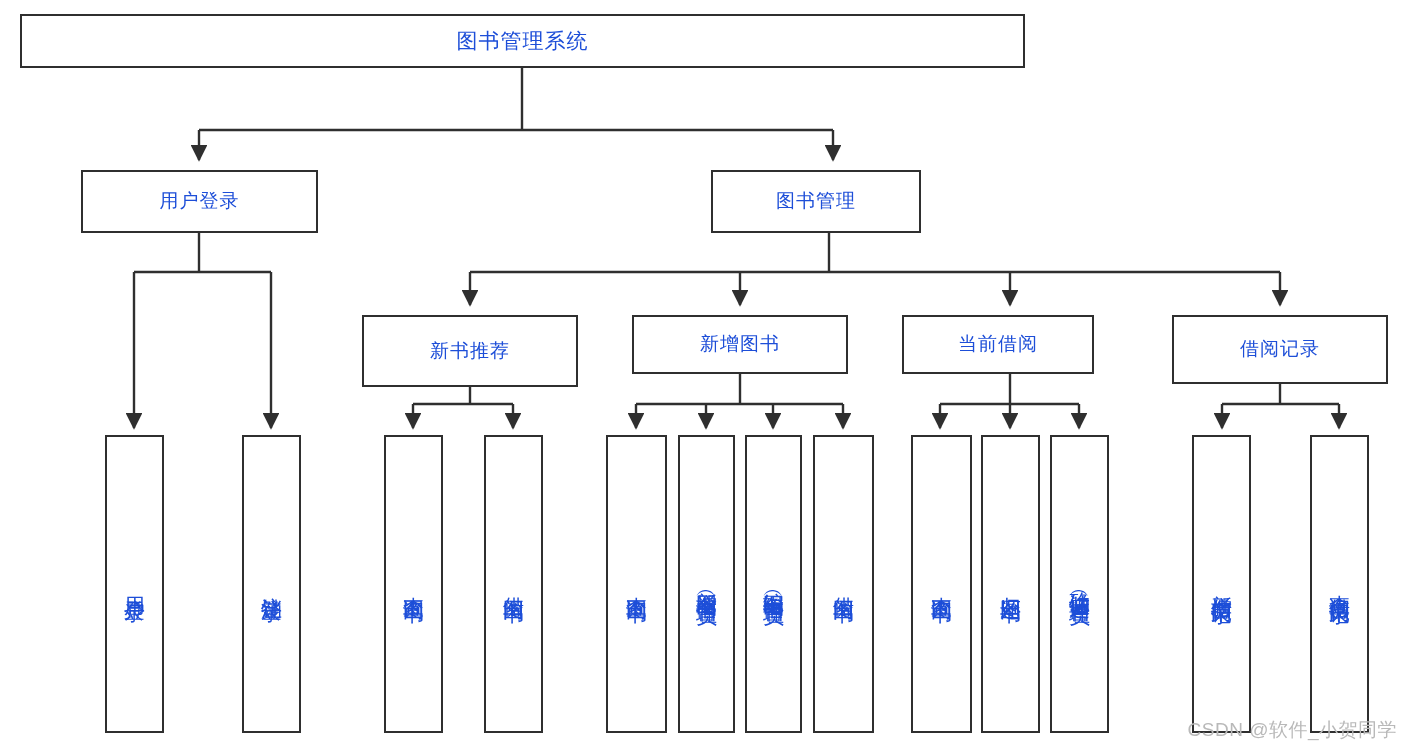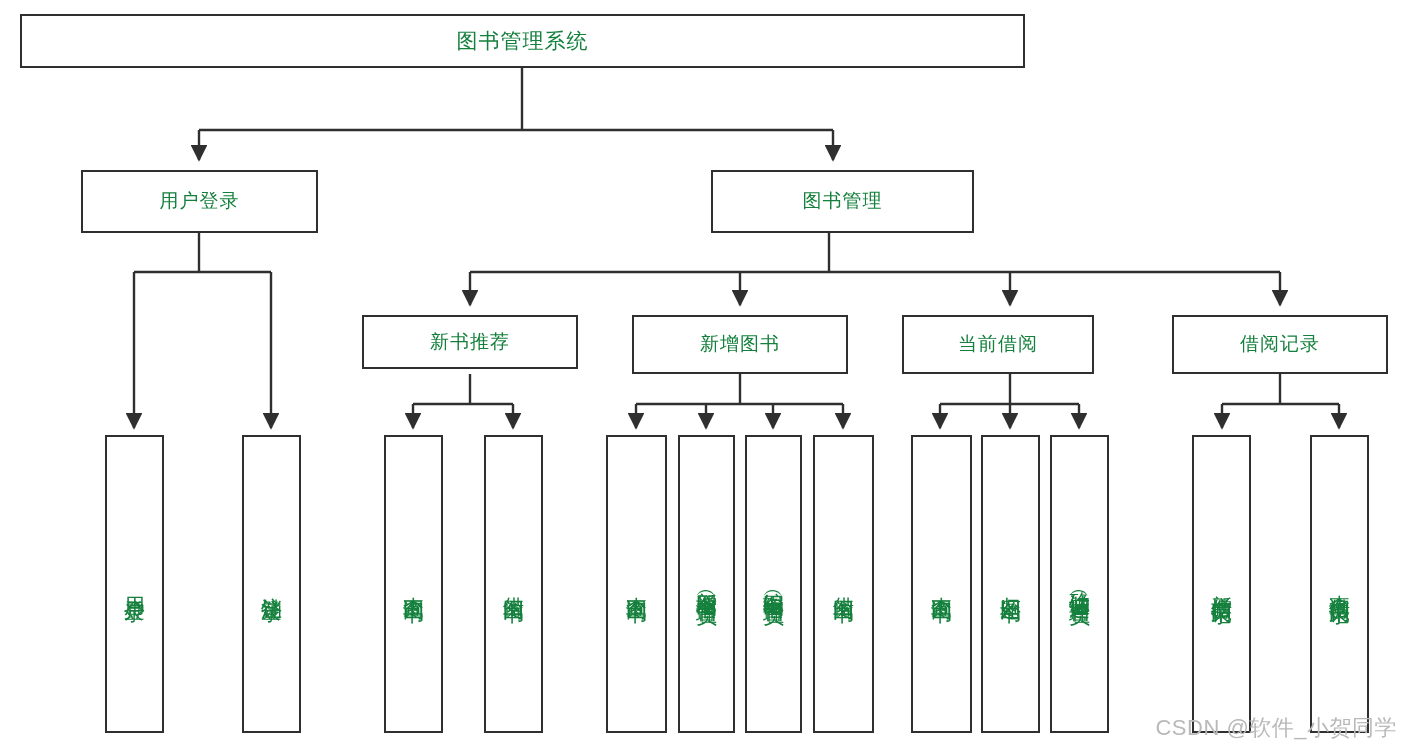--- a/index.html
+++ b/index.html
@@ -24,21 +24,21 @@
   }
   .node{
     position:absolute;
     box-sizing:border-box;
     background:#ffffff;
     border:2px solid #2f2f2f;
     display:flex;
     align-items:center;
     justify-content:center;
     text-align:center;
-    color:#15803d;
+    color:#1d4ed8;
     line-height:1.28;
     z-index:2;
   }
   .node .label{
     display:block;
     white-space:pre-line;
   }
   
   .lvl0{ font-size:21px; letter-spacing:1px; }
   
@@ -58,21 +58,21 @@
   .leaf .label{
     writing-mode:vertical-rl;
     text-orientation:upright;
     white-space:nowrap;
     line-height:1.05;
   }
   .watermark{
     position:absolute;
     right:8px;
     bottom:4px;
-    font-size:22px;
+    font-size:19px;
     color:#b9b9b9;
     letter-spacing:0.5px;
     z-index:3;
     white-space:nowrap;
     user-select:none;
   }
 </style>
 </head>
 <body>
 
@@ -129,37 +129,37 @@
   </svg>
 
   <div class="node lvl0" style="left:20px; top:14px; width:1005px; height:54px;">
     <span class="label">图书管理系统</span>
   </div>
 
   <div class="node lvl1" style="left:81px; top:170px; width:237px; height:63px;">
     <span class="label">用户登录</span>
   </div>
 
-  <div class="node lvl1" style="left:711px; top:170px; width:263px; height:63px;">
+  <div class="node lvl1" style="left:711px; top:170px; width:210px; height:63px;">
     <span class="label">图书管理</span>
   </div>
 
-  <div class="node lvl2" style="left:362px; top:315px; width:216px; height:54px;">
+  <div class="node lvl2" style="left:362px; top:315px; width:216px; height:72px;">
     <span class="label">新书推荐</span>
   </div>
 
   <div class="node lvl2" style="left:632px; top:315px; width:216px; height:59px;">
     <span class="label">新增图书</span>
   </div>
 
   <div class="node lvl2" style="left:902px; top:315px; width:192px; height:59px;">
     <span class="label">当前借阅</span>
   </div>
 
-  <div class="node lvl2" style="left:1172px; top:315px; width:216px; height:59px;">
+  <div class="node lvl2" style="left:1172px; top:315px; width:216px; height:69px;">
     <span class="label">借阅记录</span>
   </div>
 
   <div class="node leaf" style="left:105px; top:435px; width:59px; height:298px;">
     <span class="label">用户登录</span>
   </div>
 
   <div class="node leaf" style="left:242px; top:435px; width:59px; height:298px;">
     <span class="label">注销登录</span>
   </div>

